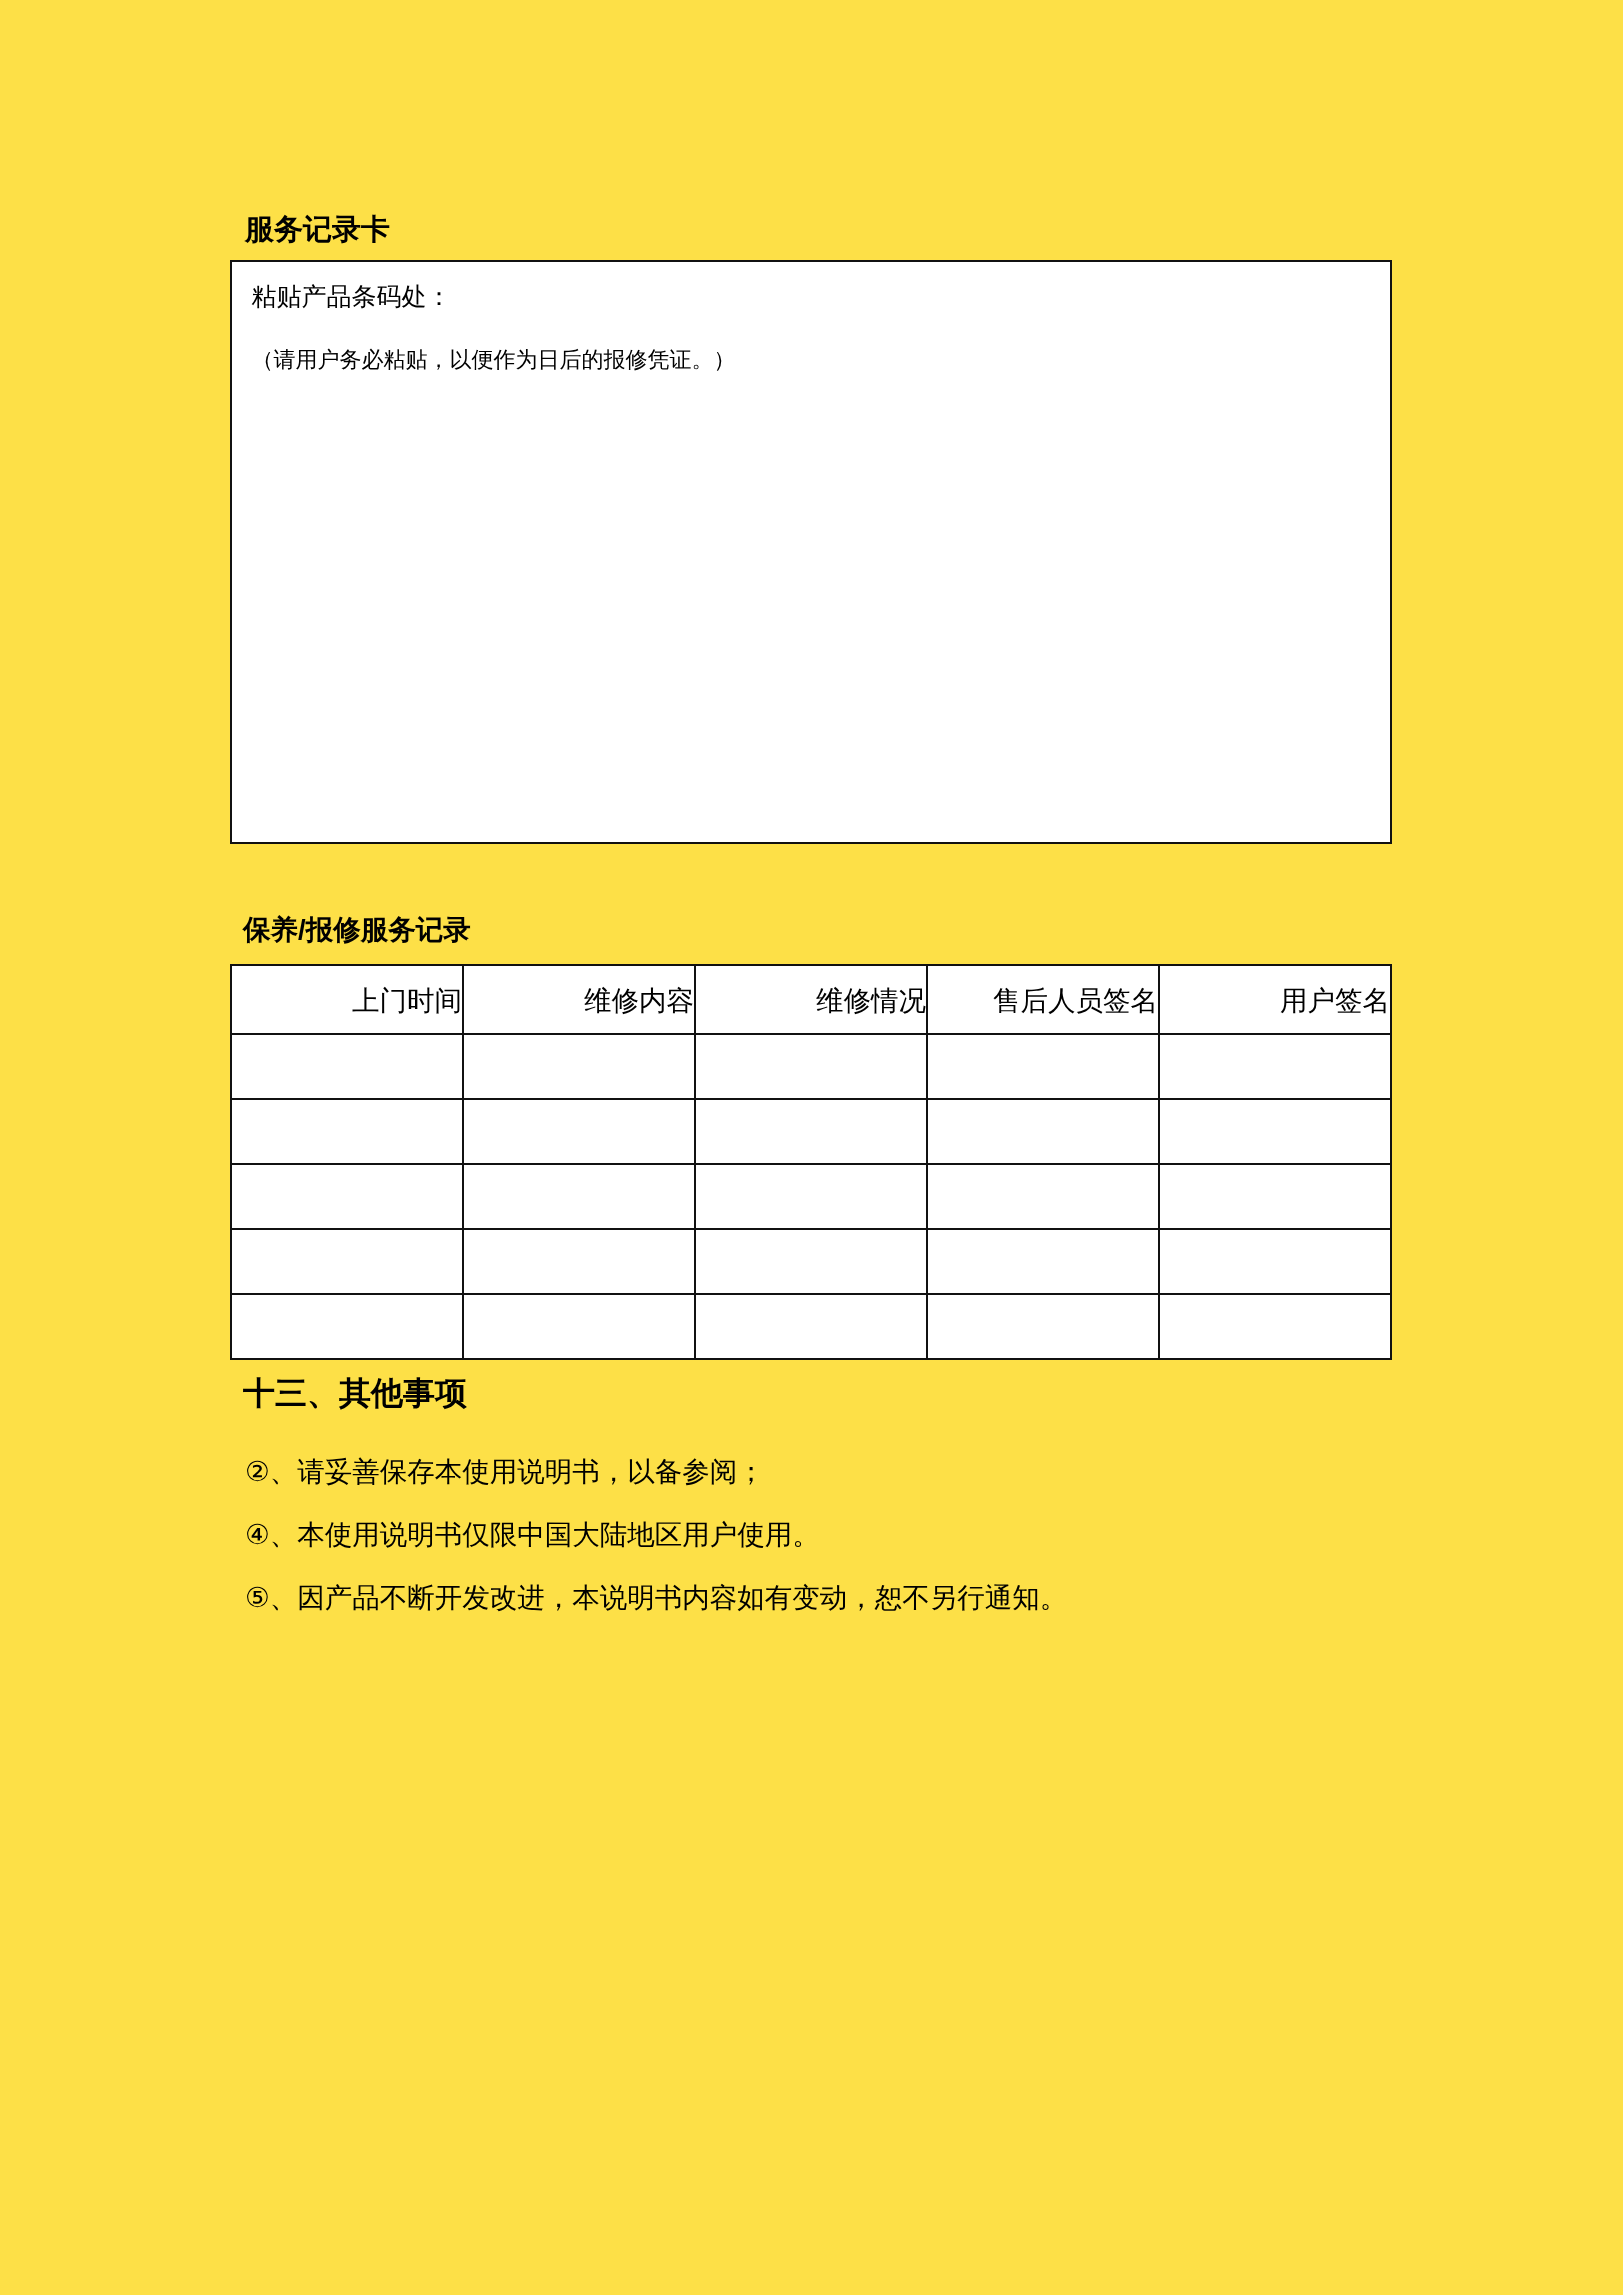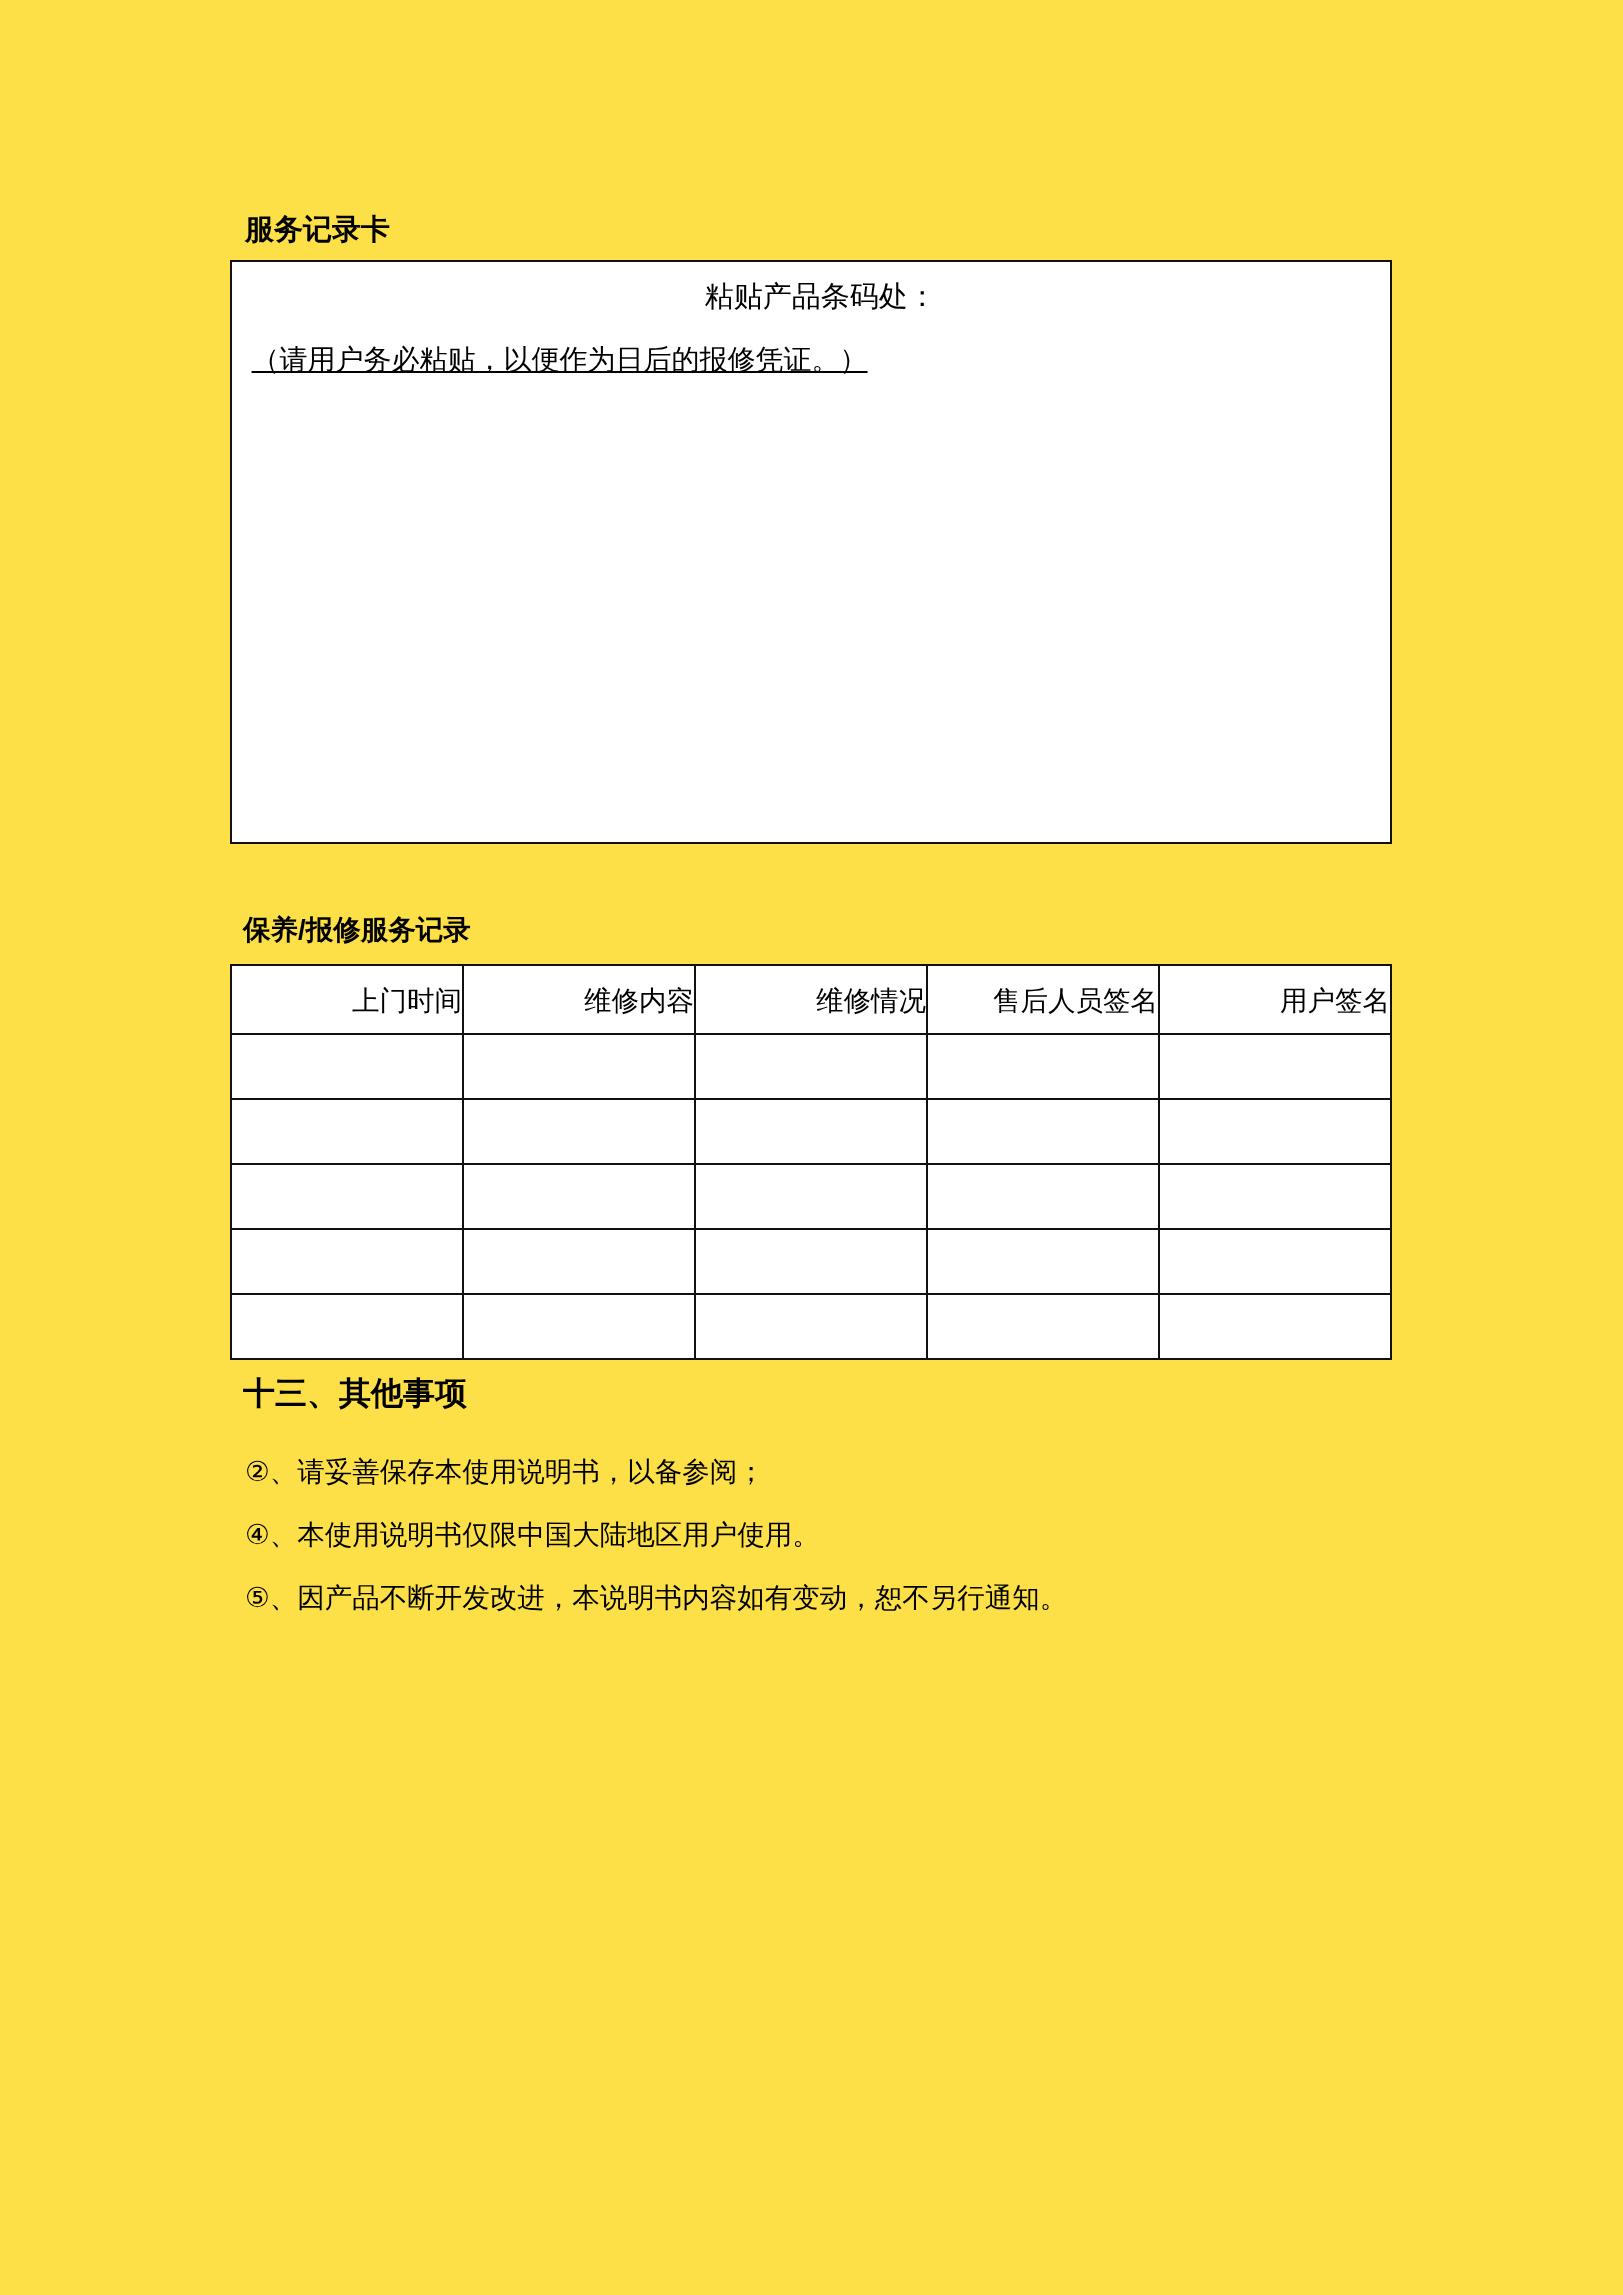--- a/index.html
+++ b/index.html
@@ -15,22 +15,22 @@
     position: absolute; left: 245px; top: 211px;
     font-size: 29px; font-weight: bold; line-height: 1.3; margin: 0;
   }
 
   .barcode-box {
     position: absolute; left: 230px; top: 260px;
     width: 1162px; height: 584px;
     border: 2px solid #111111; box-sizing: border-box;
     background: #ffffff;
   }
-  .box-line1 { margin: 16.4px 0 0 19.6px; font-size: 29px; line-height: 37px; text-align: center; }
-  .box-line2 { margin: 25.5px 0 0 19.6px; font-size: 28px; line-height: 37px; text-decoration: underline; }
+  .box-line1 { margin: 16.4px 0 0 19.6px; font-size: 25px; line-height: 37px; }
+  .box-line2 { margin: 25.5px 0 0 19.6px; font-size: 22px; line-height: 37px; }
 
   .title2 {
     position: absolute; left: 243px; top: 912px;
     font-size: 27.5px; font-weight: bold; line-height: 1.3; margin: 0;
   }
 
   .record-table {
     position: absolute; left: 230px; top: 964px;
     width: 1162px;
     border-collapse: collapse; table-layout: fixed;

